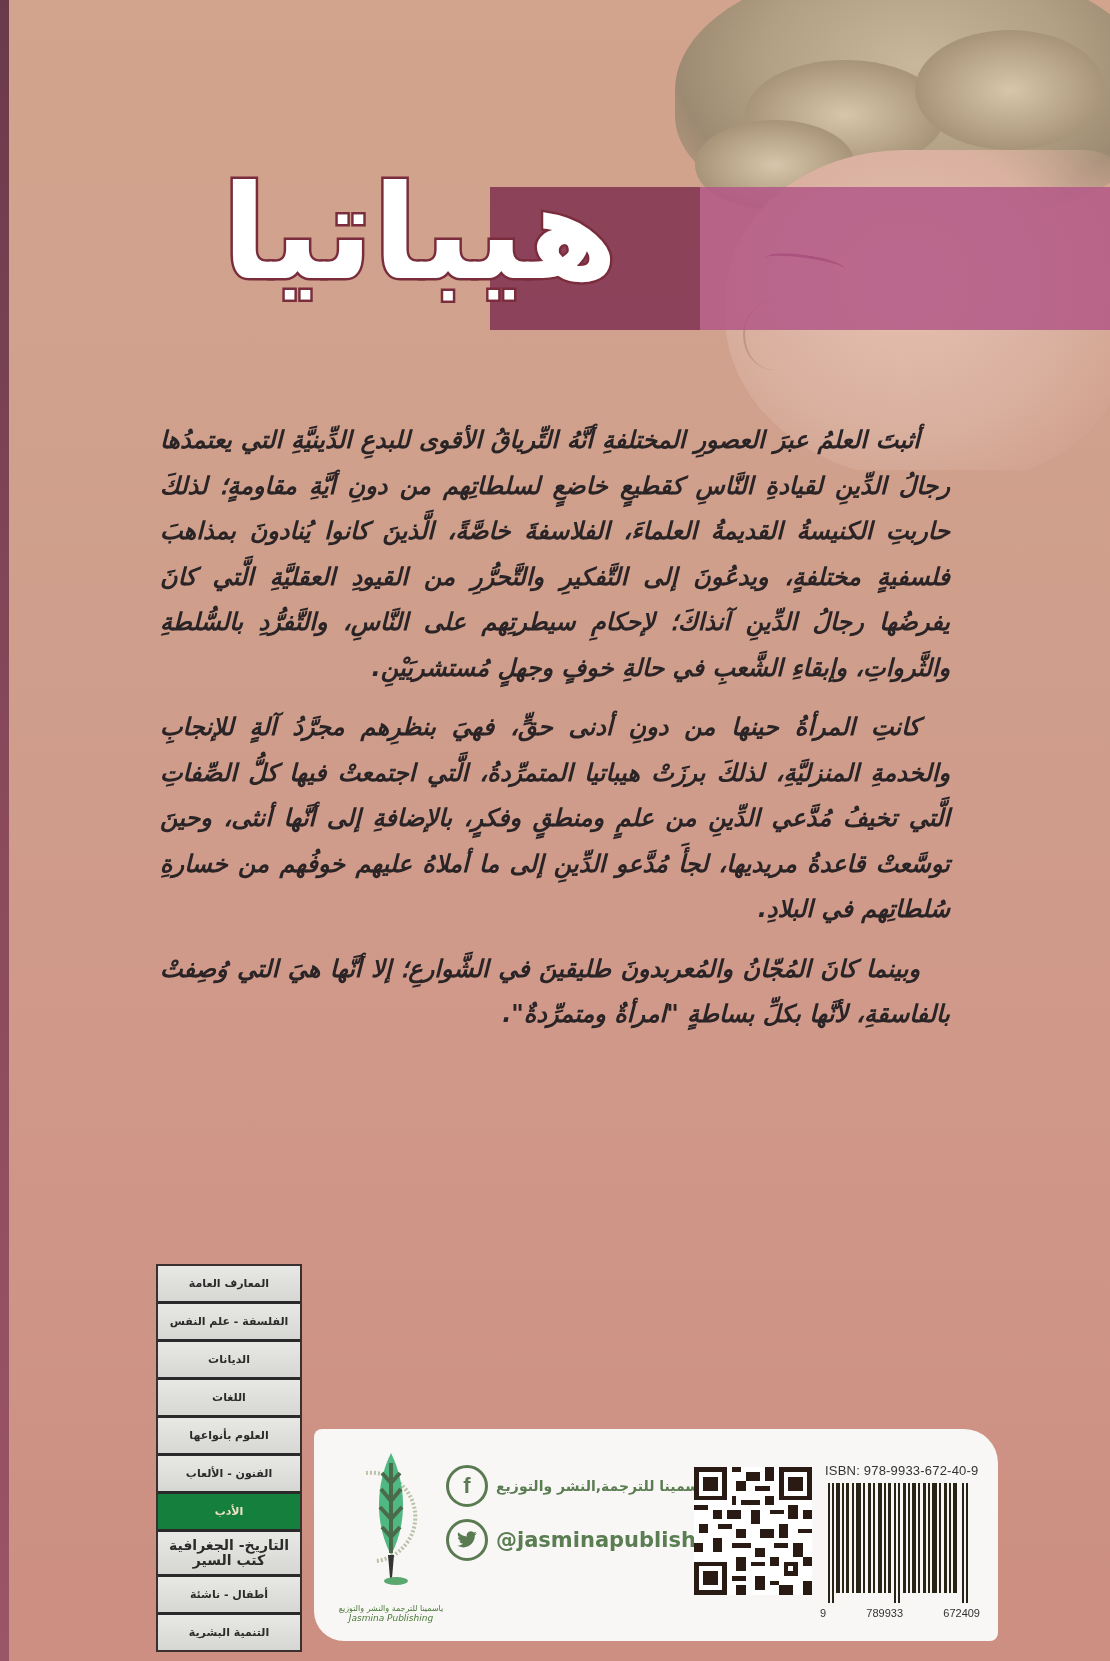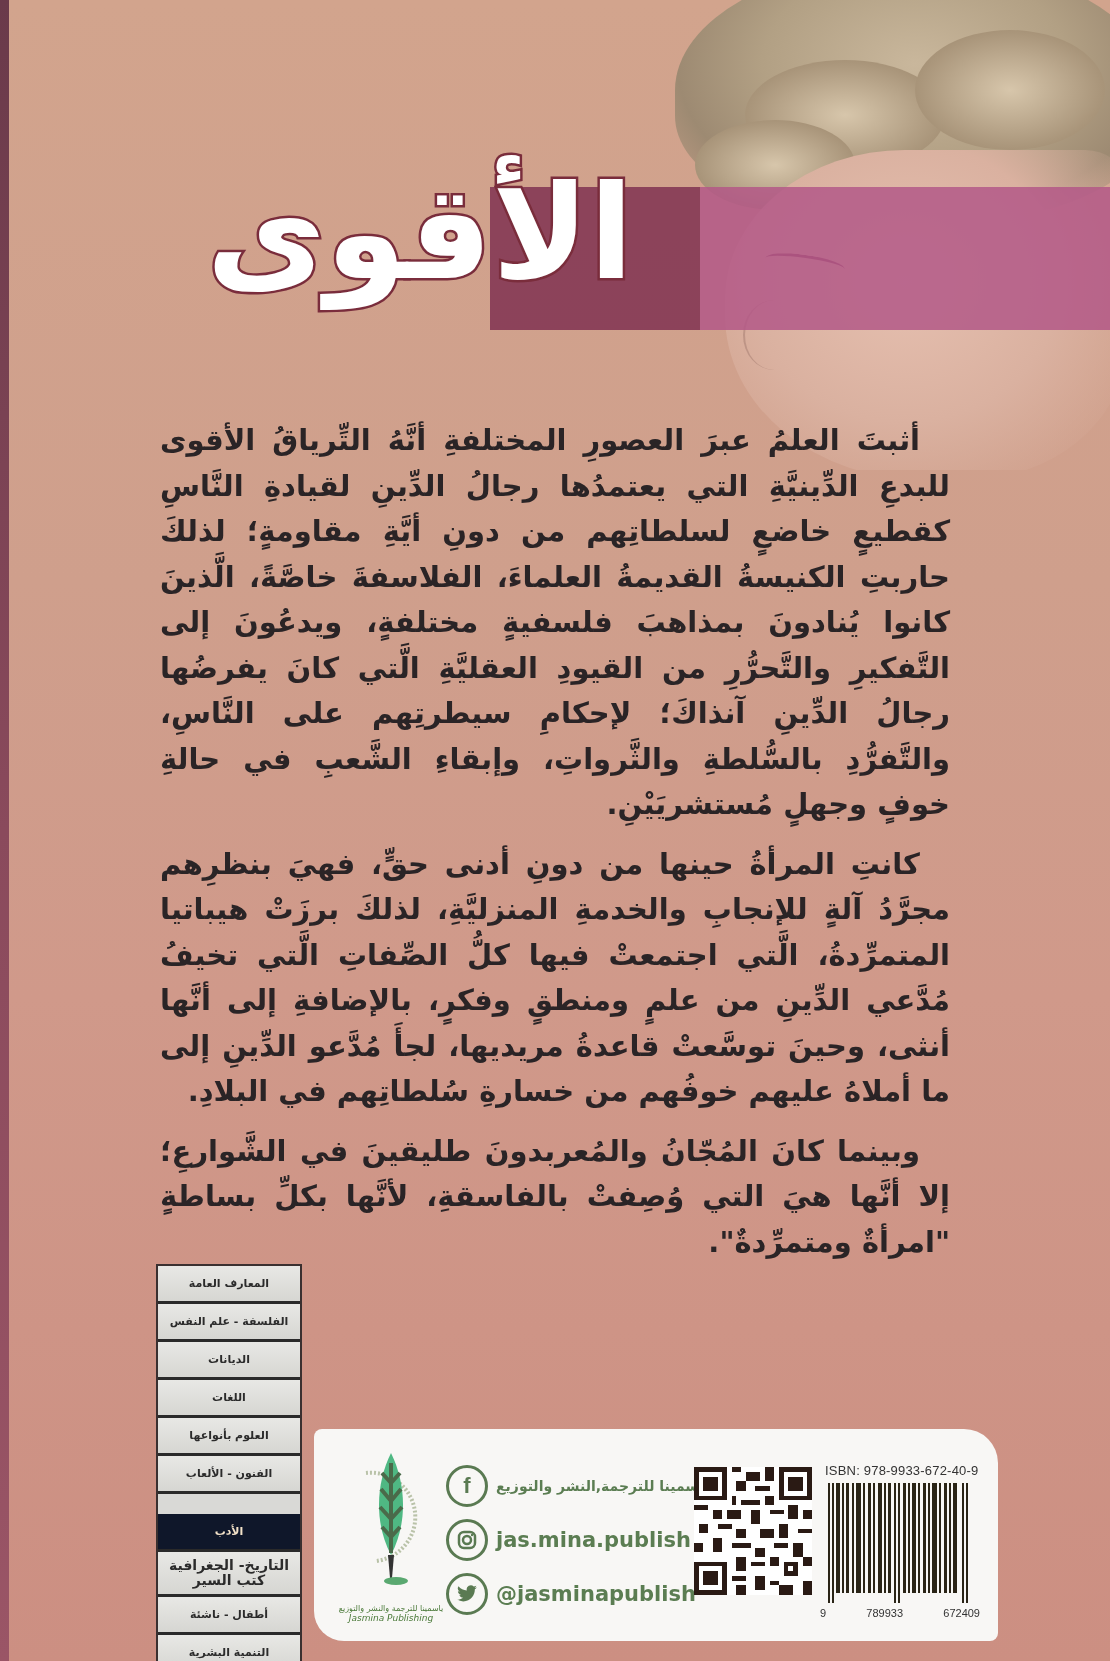--- a/index.html
+++ b/index.html
@@ -54,37 +54,37 @@
     font-family: "DejaVu Sans", sans-serif; font-size: 130px; font-weight: bold;
     color: #ffffff; direction: rtl;
     -webkit-text-stroke: 5px #7a2d3c; paint-order: stroke fill;
     text-shadow: 0 0 1px #7a2d3c;
     line-height: 1;
   }
   .blurb {
     position: absolute; left: 160px; top: 418px; width: 790px;
     direction: rtl; text-align: justify;
     font-family: "DejaVu Sans", sans-serif; font-weight: bold;
-    font-size: 29px; line-height: 45.5px; color: #2a2426;
+    font-size: 24px; line-height: 45.5px; color: #2a2426; font-style: italic;
   }
   .blurb p { margin: 0 0 14px 0; text-indent: 30px; }
   .blurb p:first-child { text-indent: 30px; }
   
   .categories {
     position: absolute; left: 156px; top: 1264px; width: 142px;
     border: 2px solid #3a3030; background: #d9d9d6;
   }
   .cat {
     height: 35px; display: flex; align-items: center; justify-content: center;
     font-size: 11px; font-weight: bold; color: #2b2b2b; direction: rtl;
     background: linear-gradient(180deg, #e8e8e5 0%, #d6d6d2 100%);
     border-bottom: 3px solid #2a2a2a; text-align: center; line-height: 15px;
   }
   .cat:last-child { border-bottom: none; }
-  .cat.active { background: #0f172a; color: #f3e2c8; margin-top: 20px; }
+  .cat.active { background: #15803d; color: #f3e2c8; }
   .cat.two-line { height: 42px; font-size: 14px; text-align: center; }
   
   .pub-panel {
     position: absolute; left: 314px; top: 1429px; width: 684px; height: 212px;
     background: #f8f7f5; border-radius: 8px 34px 8px 30px;
   }
   .logo {
     position: absolute; left: 22px; top: 14px; width: 110px; height: 180px;
   }
   .logo-caption {
@@ -126,21 +126,21 @@
   <div class="hair-curl" style="left:260px;top:30px;width:190px;height:120px;"></div>
   <div class="hair-curl" style="left:40px;top:120px;width:160px;height:90px;"></div>
   <div class="face"></div>
   <div class="eye"></div>
   <div class="nose"></div>
 </div>
 
 <div class="title-band"></div>
 <div class="title-band-light"></div>
 
-<div class="book-title">الأقوى</div>
+<div class="book-title">هيباتيا</div>
 
 <div class="blurb">
   <p>أثبتَ العلمُ عبرَ العصورِ المختلفةِ أنَّهُ التِّرياقُ الأقوى للبدعِ الدِّينيَّةِ التي يعتمدُها رجالُ الدِّينِ لقيادةِ النَّاسِ كقطيعٍ خاضعٍ لسلطاتِهم من دونِ أيَّةِ مقاومةٍ؛ لذلكَ حاربتِ الكنيسةُ القديمةُ العلماءَ، الفلاسفةَ خاصَّةً، الَّذينَ كانوا يُنادونَ بمذاهبَ فلسفيةٍ مختلفةٍ، ويدعُونَ إلى التَّفكيرِ والتَّحرُّرِ من القيودِ العقليَّةِ الَّتي كانَ يفرضُها رجالُ الدِّينِ آنذاكَ؛ لإحكامِ سيطرتِهم على النَّاسِ، والتَّفرُّدِ بالسُّلطةِ والثَّرواتِ، وإبقاءِ الشَّعبِ في حالةِ خوفٍ وجهلٍ مُستشريَيْنِ.</p>
   <p>كانتِ المرأةُ حينها من دونِ أدنى حقٍّ، فهيَ بنظرِهم مجرَّدُ آلةٍ للإنجابِ والخدمةِ المنزليَّةِ، لذلكَ برزَتْ هيباتيا المتمرِّدةُ، الَّتي اجتمعتْ فيها كلُّ الصِّفاتِ الَّتي تخيفُ مُدَّعي الدِّينِ من علمٍ ومنطقٍ وفكرٍ، بالإضافةِ إلى أنَّها أنثى، وحينَ توسَّعتْ قاعدةُ مريديها، لجأَ مُدَّعو الدِّينِ إلى ما أملاهُ عليهم خوفُهم من خسارةِ سُلطاتِهم في البلادِ.</p>
   <p>وبينما كانَ المُجّانُ والمُعربدونَ طليقينَ في الشَّوارعِ؛ إلا أنَّها هيَ التي وُصِفتْ بالفاسقةِ، لأنَّها بكلِّ بساطةٍ "امرأةٌ ومتمرِّدةٌ".</p>
 </div>
 
 <div class="categories">
   <div class="cat">المعارف العامة</div>
   <div class="cat">الفلسفة - علم النفس</div>
@@ -166,30 +166,20 @@
     <div class="logo-caption">
       <div style="font-style:normal;direction:rtl;font-size:8px;">ياسمينا للترجمة والنشر والتوزيع</div>
       <div>Jasmina Publishing</div>
     </div>
   </div>
 
   <div class="socials">
     <div class="social-row">
       <div class="social-icon">f</div>
       <div class="social-text ar">ياسمينا للترجمة,النشر والتوزيع</div>
-    </div>
-    <div class="social-row">
-      <div class="social-icon">
-        <svg width="20" height="20" viewBox="0 0 20 20">
-            <rect x="2" y="2" width="16" height="16" rx="5" fill="none" stroke="#5a7a52" stroke-width="2.5"></rect>
-            <circle cx="10" cy="10" r="4" fill="none" stroke="#5a7a52" stroke-width="2.5"></circle>
-            <circle cx="15" cy="5" r="1.2" fill="#5a7a52"></circle>
-          </svg>
-      </div>
-      <div class="social-text">jas.mina.publish</div>
     </div>
     <div class="social-row">
       <div class="social-icon">
         <svg width="22" height="18" viewBox="0 0 24 20">
             <path d="M23 2.5c-.8.4-1.7.6-2.6.7.9-.6 1.6-1.4 2-2.5-.9.5-1.9.9-2.9 1.1A4.5 4.5 0 0 0 11.8 6 12.8 12.8 0 0 1 2.5 1.3a4.5 4.5 0 0 0 1.4 6c-.7 0-1.4-.2-2-.6 0 2.2 1.5 4 3.6 4.4-.7.2-1.4.2-2 .1.6 1.8 2.2 3.1 4.2 3.1A9 9 0 0 1 1 16.2 12.8 12.8 0 0 0 7.9 18.2c8.3 0 12.8-6.9 12.8-12.8v-.6c.9-.6 1.6-1.4 2.3-2.3z" fill="#5a7a52"></path>
           </svg>
       </div>
       <div class="social-text">@jasminapublish</div>
     </div>
   </div>

